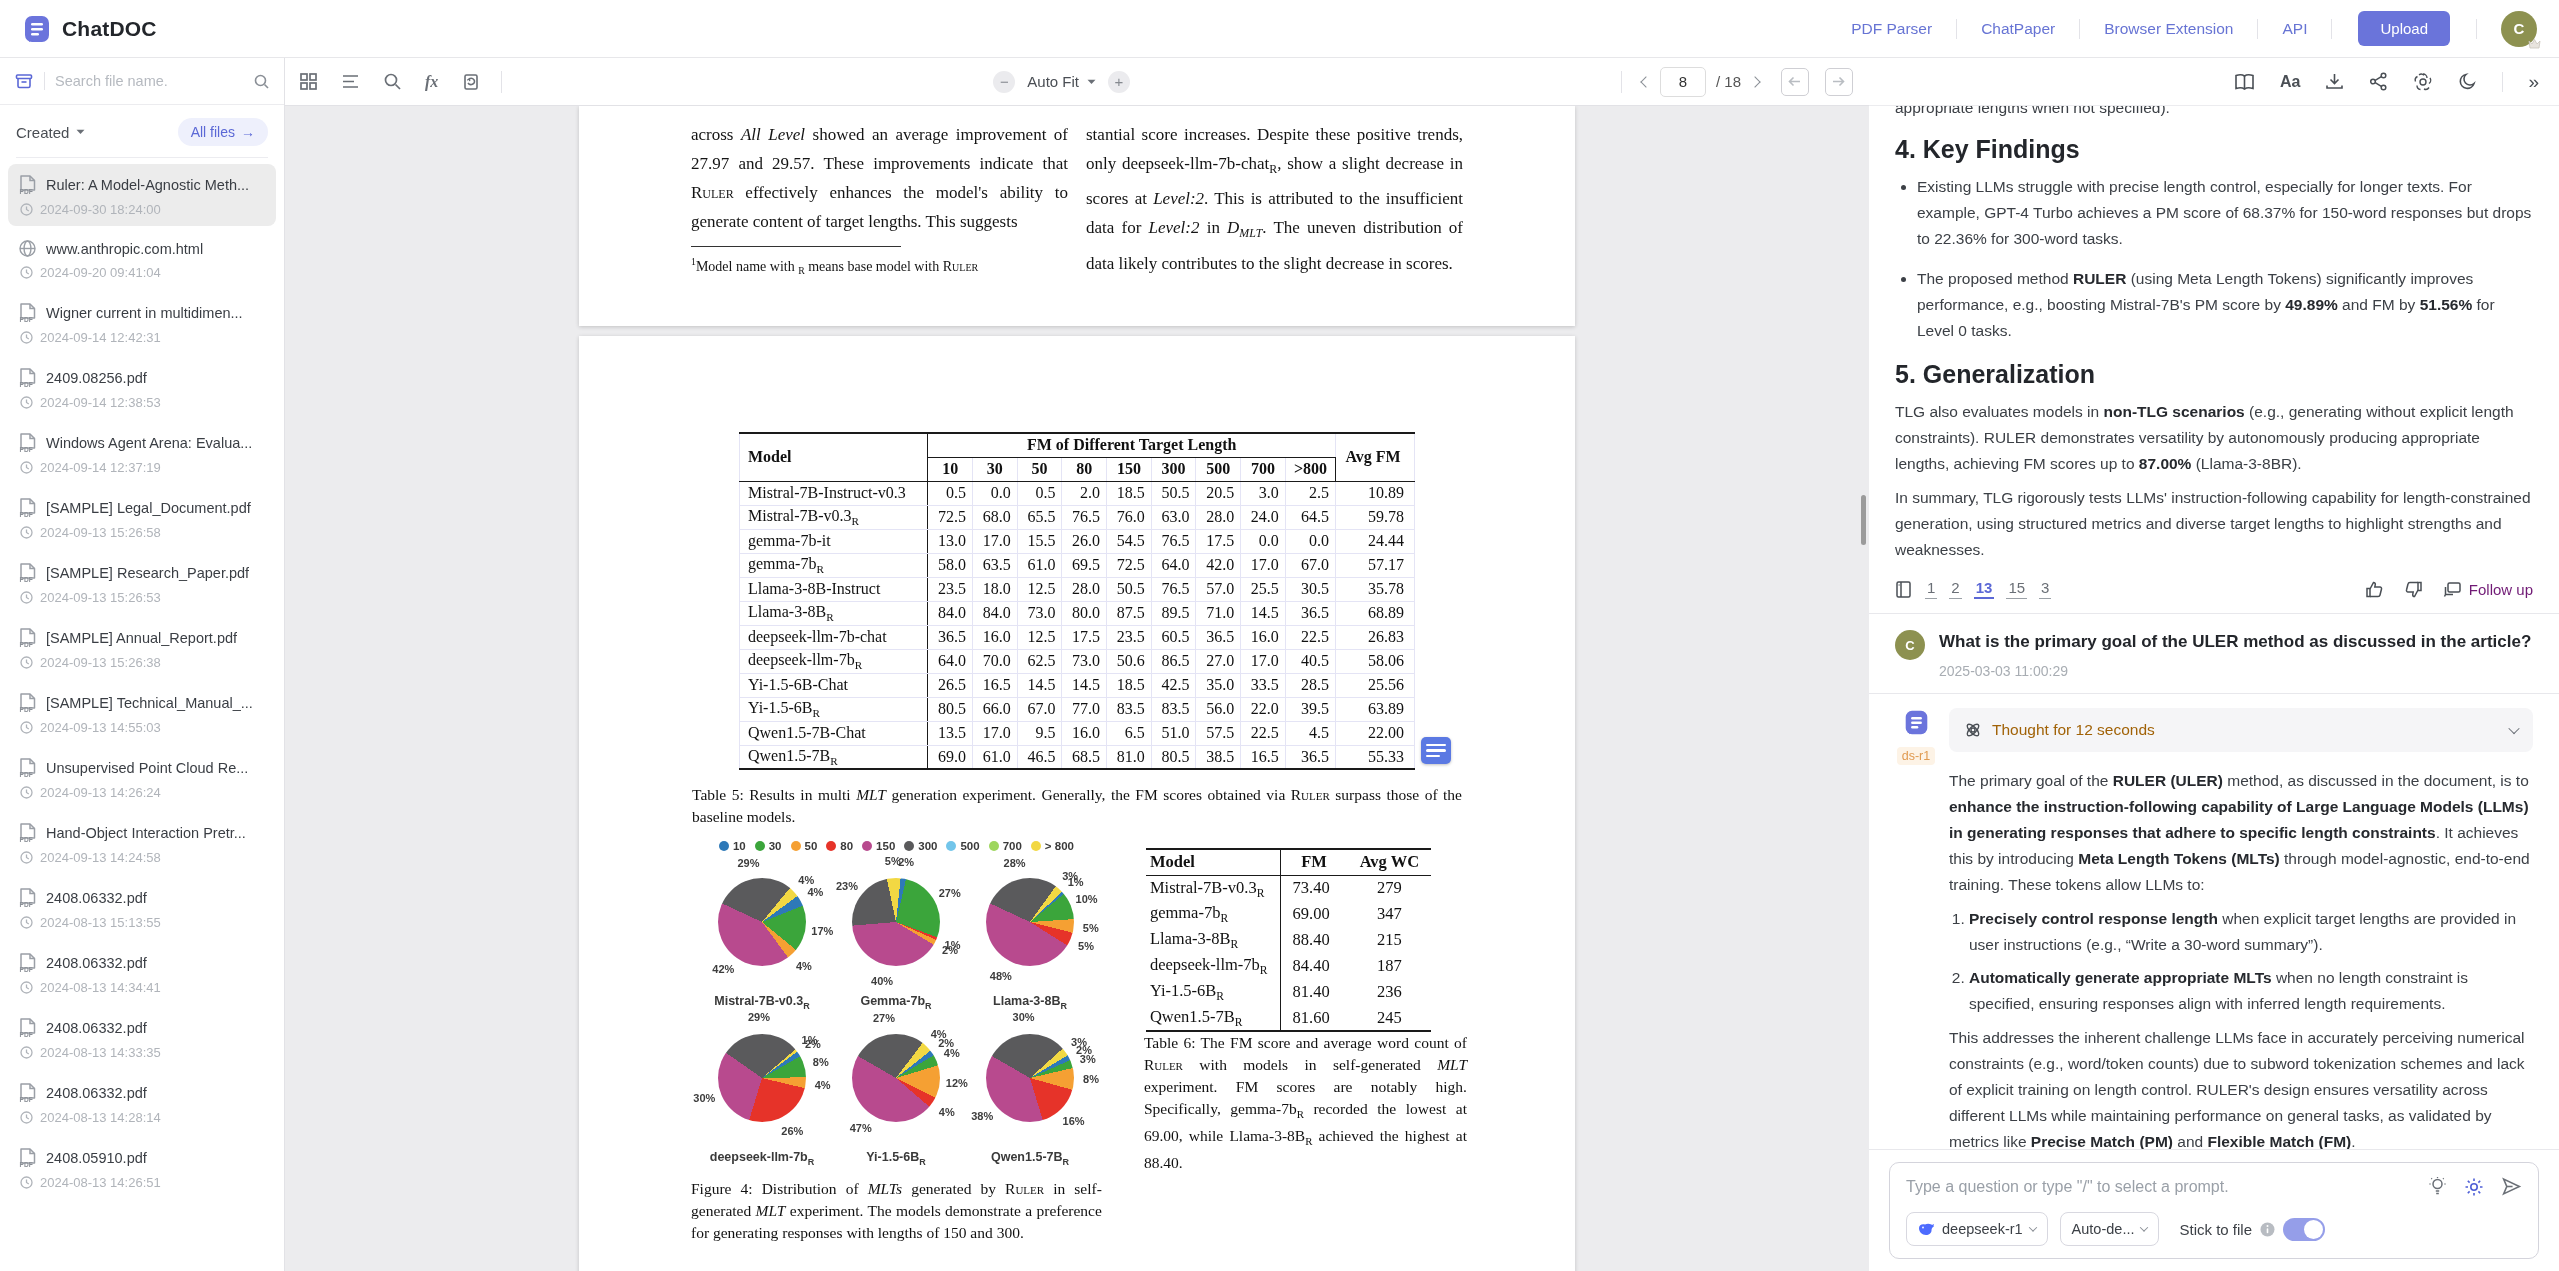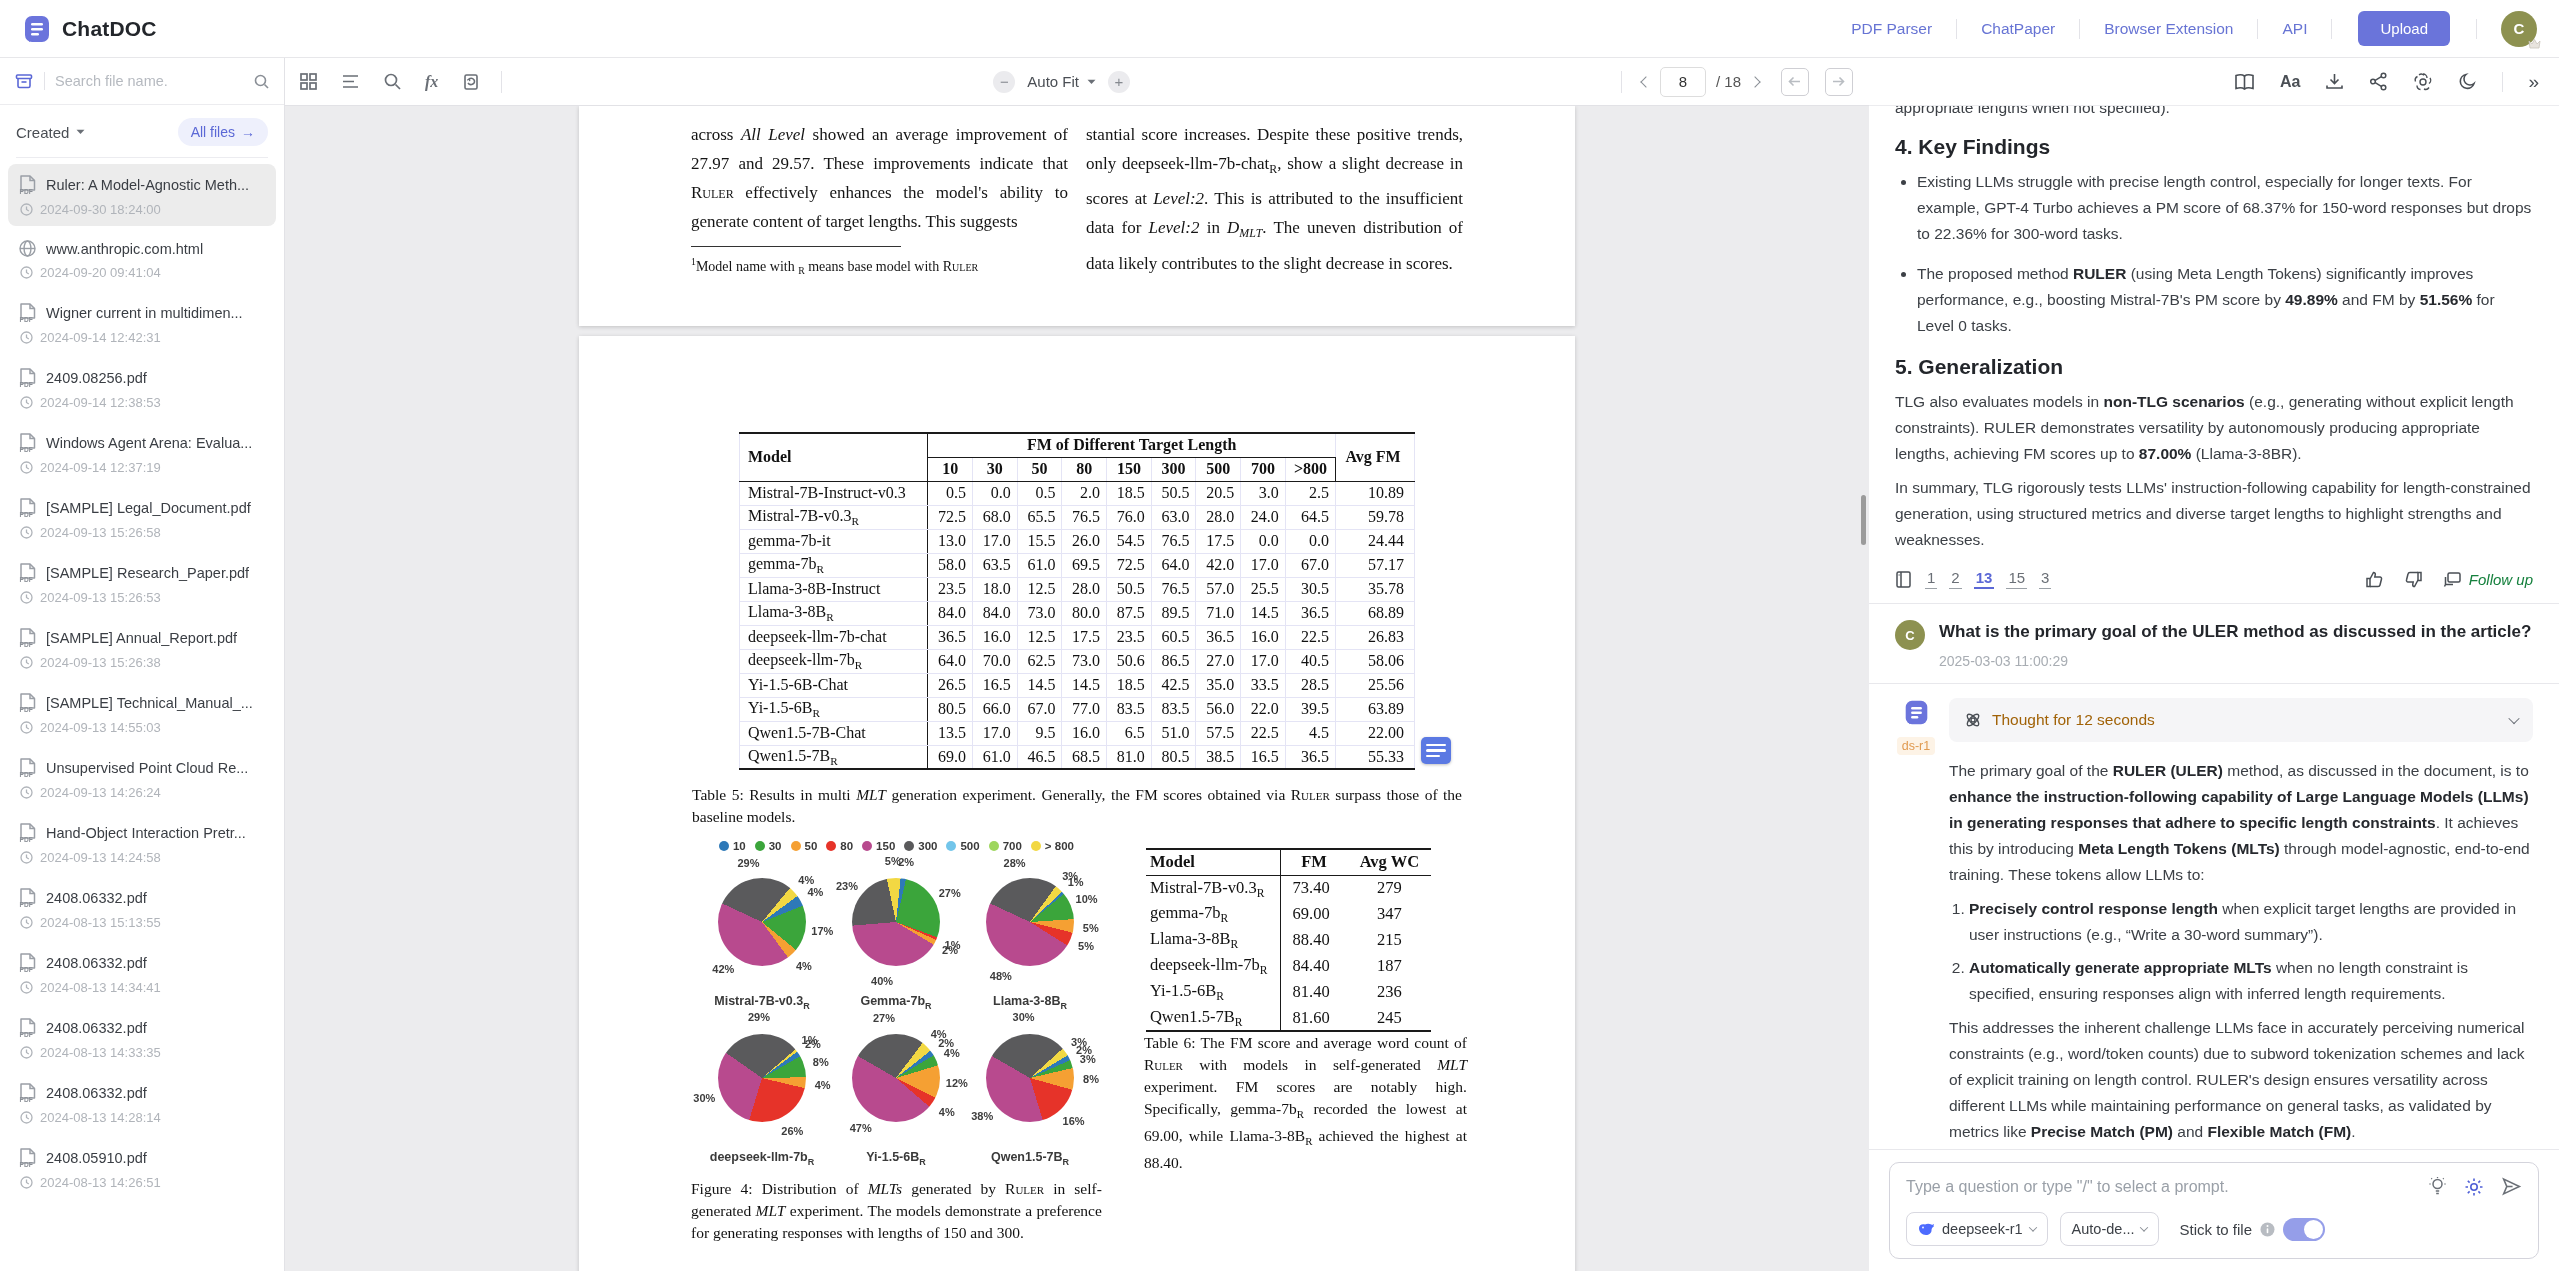--- a/index.html
+++ b/index.html
@@ -125,31 +125,31 @@
   
   .chat { width:690px; flex-shrink:0; background:#fff; display:flex; flex-direction:column; }
   .ctoolbar { height:48px; border-bottom:1px solid #ececef; display:flex; align-items:center; justify-content:flex-end;
     gap:25px; padding:0 20px; color:#4a4f55; }
   .ctoolbar .tb-ic { color:#4a4f55; }
   .aa { font-size:16px; font-weight:bold; }
   .dblchev { font-size:19px; color:#4a4f55; cursor:pointer; line-height:1; }
   .cscroll { flex:1; overflow:hidden; padding:0 26px; }
   .clip-line { height:13px; overflow:hidden; }
   .clip-line span { display:block; margin-top:-11px; font-size:15.5px; line-height:26px; }
-  .chead { font-size:21px; font-weight:bold; color:#23262b; margin:16px 0 10px 0; }
+  .chead { font-size:25px; font-weight:bold; color:#23262b; margin:16px 0 10px 0; }
   .cbullets { list-style:none; margin:0 0 4px 2px; }
   .cbullets li { position:relative; padding-left:20px; font-size:15.5px; line-height:26px; margin-bottom:14px; }
   .cbullets li::before { content:""; position:absolute; left:4px; top:11px; width:5px; height:5px; border-radius:50%; background:#3c4046; }
   .cpara { font-size:15.5px; line-height:26px; margin:8px 0; }
   b { color:#26292e; }
   .refs-row { display:flex; align-items:center; gap:13px; margin:16px 0 14px 0; }
   .ref-num { font-size:15px; color:#6a6f76; border-bottom:1.5px solid #9aa0a6; padding:0 2px 1px 2px; cursor:pointer; }
   .ref-num.active { color:#5b68d6; font-weight:bold; border-bottom:2px solid #5b68d6; }
   .acts { margin-left:auto; display:flex; align-items:center; gap:20px; color:#3c4046; }
-  .act { display:flex; align-items:center; gap:7px; cursor:pointer; font-size:15px; color:#15803d;font-style:italic; }
+  .act { display:flex; align-items:center; gap:7px; cursor:pointer; font-size:15px; color:#701a75; }
   .hdiv { height:1px; background:#e8e8ec; margin:0 -26px; }
   .qrow { display:flex; gap:14px; padding:16px 0 14px 0; }
   .qavatar { width:30px; height:30px; border-radius:50%; background:#8d9150; color:#fff; font-size:13px; font-weight:bold;
     display:flex; align-items:center; justify-content:center; flex-shrink:0; }
   .qtext { font-size:17px; font-weight:bold; color:#23262b; line-height:1.4; }
   .qtime { font-size:14px; color:#a8adb3; margin-top:9px; }
   .ans { display:flex; gap:12px; padding-top:14px; }
   .rail { width:42px; flex-shrink:0; display:flex; flex-direction:column; align-items:center; }
   .ds-tag { margin-top:10px; font-size:12.5px; color:#e09a50; background:#fdf3e6; border-radius:4px; padding:2px 5px; }
   .ans-body { flex:1; min-width:0; }

